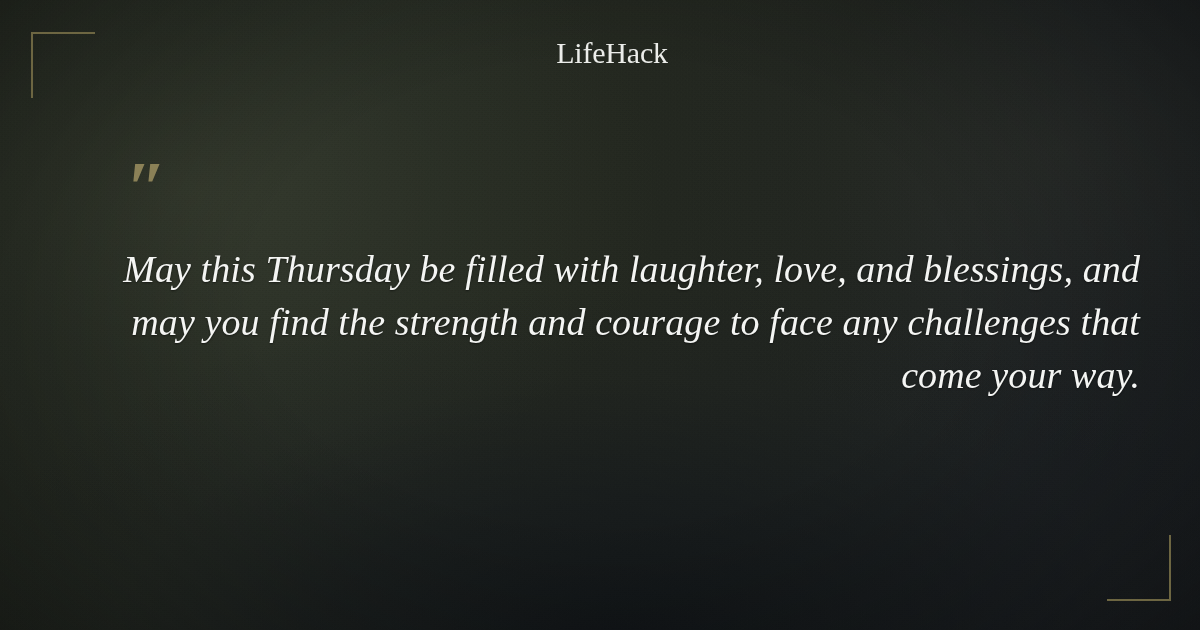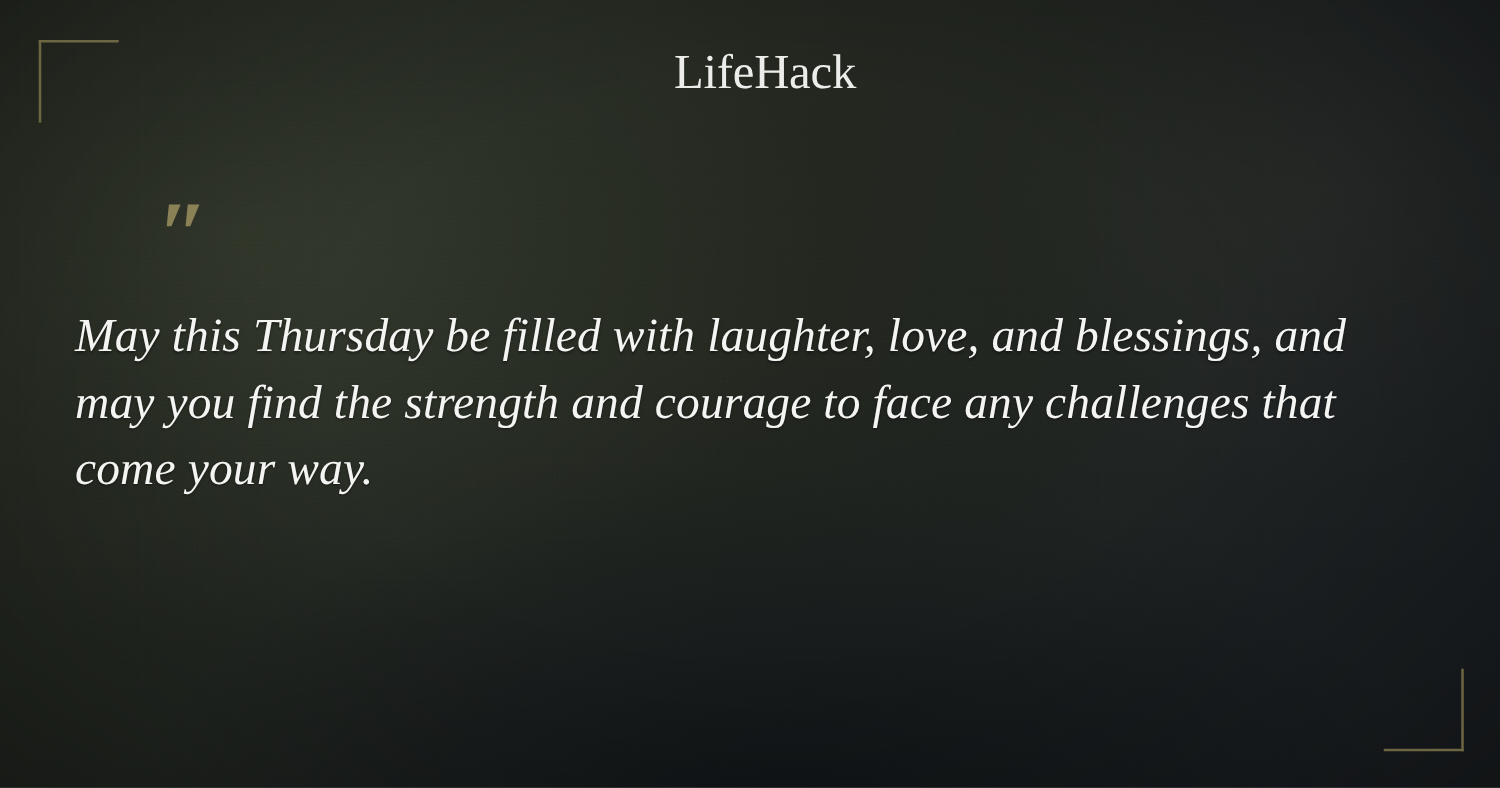--- a/index.html
+++ b/index.html
@@ -99,21 +99,21 @@
   .brand {
     position: absolute;
     top: 38px;
     left: 0;
     width: 1200px;
     text-align: center;
   }
   .brand-text {
     display: inline-block;
     font-family: "Liberation Serif", "DejaVu Serif", serif;
-    font-size: 39px;
+    font-size: 30px;
     line-height: 1;
     font-weight: 400;
     letter-spacing: -0.2px;
     color: #ecedea;
     margin-left: 24px;
   }
 
   
   .quote-mark {
     position: absolute;
@@ -127,21 +127,21 @@
     color: #8b8157;
     user-select: none;
   }
 
   
   .quote-block {
     position: absolute;
     left: 60px;
     top: 243px;
     width: 1080px;
-    text-align: left;
+    text-align: right;
   }
   .quote-text {
     margin: 0;
     font-family: "Liberation Serif", "DejaVu Serif", serif;
     font-style: italic;
     font-weight: 400;
     font-size: 38px;
     line-height: 53px;
     color: #f4f5f3;
     letter-spacing: 0.1px;

